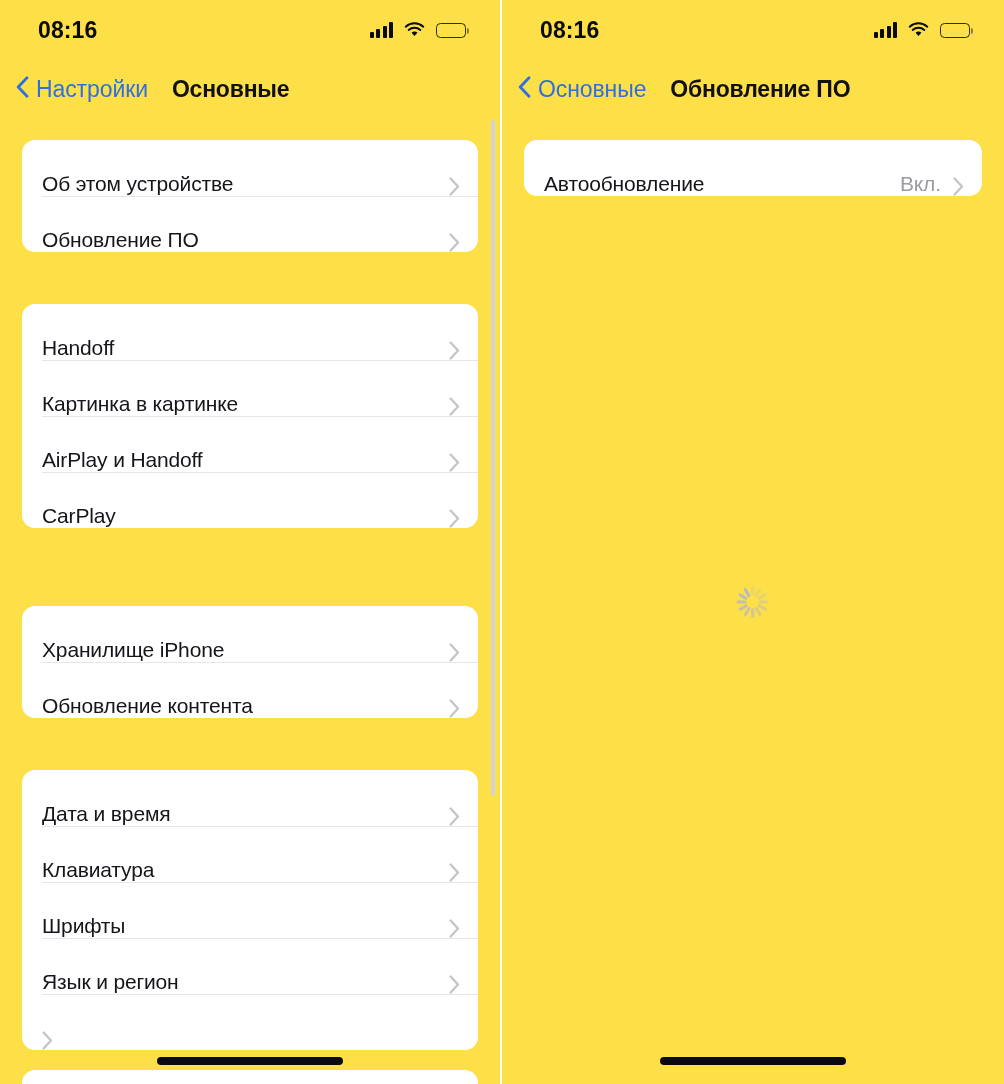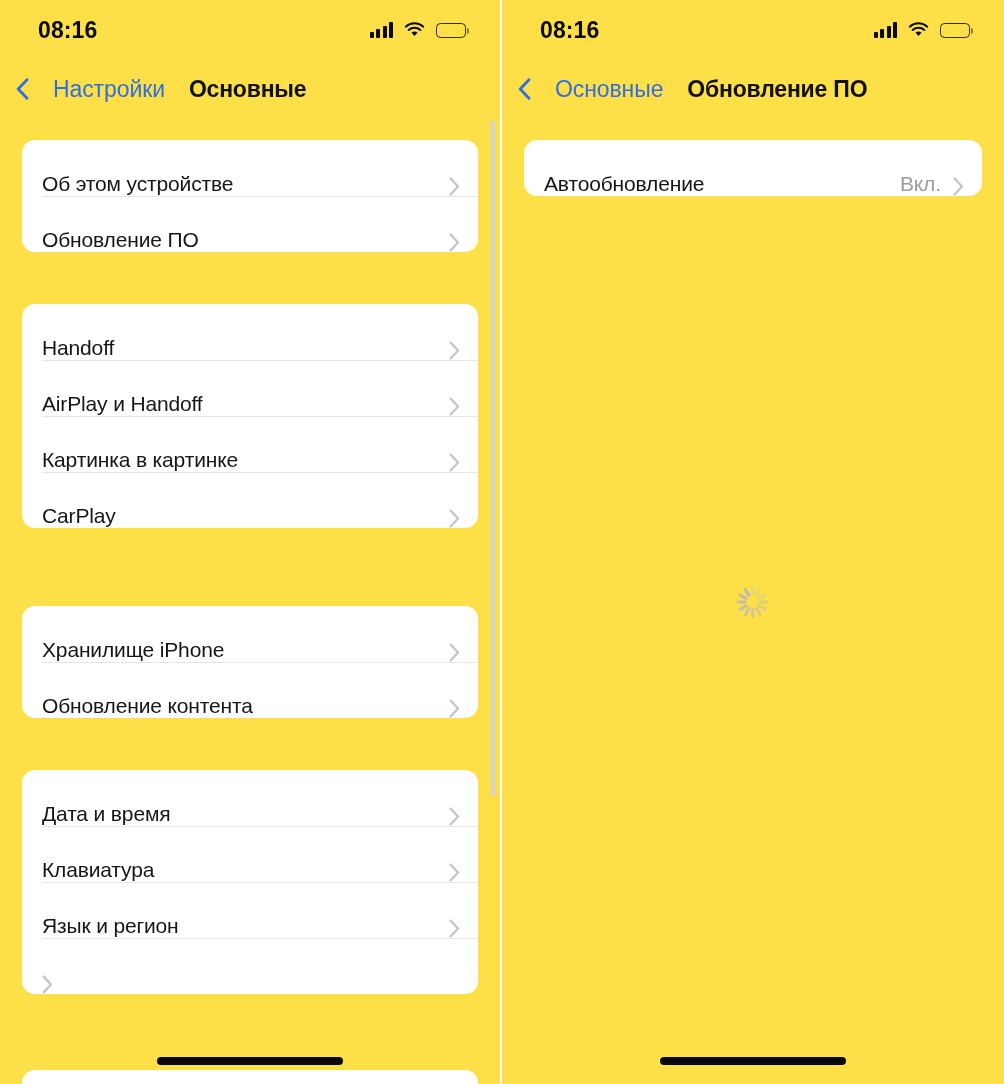--- a/index.html
+++ b/index.html
@@ -59,22 +59,22 @@
   .batt-fill { height:100%; background:#0b0b0c; border-radius:2.4px; }
 
   
   .navbar {
     height:58px;
     display:flex; align-items:center;
     padding-left:16px;
     position:relative;
   }
   .back {
-    display:flex; align-items:center;
-    gap:24px; cursor:pointer;
+    display:flex; 
+    gap:7px; cursor:pointer;
   }
   .back-chev { width:13px; height:22px; display:block; }
   .back-label {
     font-size:23px; color:#2f6fe0; letter-spacing:-0.1px;
   }
   .nav-title {
     font-size:23px; font-weight:700; color:#111114;
     letter-spacing:-0.2px;
     margin-left:24px;
   }
@@ -222,32 +222,32 @@
       </div>
 
       <div class="card" style="margin-top:52px">
         <div class="row">
           <span class="row-label">Handoff</span>
           <span class="chev"><svg viewBox="0 0 11 19" width="11" height="19">
                 <path d="M1.6 1.5 9 9.5l-7.4 8" stroke="#c4c4ca" stroke-width="2.3" fill="none" stroke-linecap="round" stroke-linejoin="round"></path>
               </svg></span>
         </div>
         <div class="row">
+          <span class="row-label">Картинка в картинке</span>
+          <span class="chev"><svg viewBox="0 0 11 19" width="11" height="19">
+                <path d="M1.6 1.5 9 9.5l-7.4 8" stroke="#c4c4ca" stroke-width="2.3" fill="none" stroke-linecap="round" stroke-linejoin="round"></path>
+              </svg></span>
+        </div>
+        <div class="row">
           <span class="row-label">AirPlay и Handoff</span>
           <span class="chev"><svg viewBox="0 0 11 19" width="11" height="19">
                 <path d="M1.6 1.5 9 9.5l-7.4 8" stroke="#c4c4ca" stroke-width="2.3" fill="none" stroke-linecap="round" stroke-linejoin="round"></path>
               </svg></span>
         </div>
         <div class="row">
-          <span class="row-label">Картинка в картинке</span>
-          <span class="chev"><svg viewBox="0 0 11 19" width="11" height="19">
-                <path d="M1.6 1.5 9 9.5l-7.4 8" stroke="#c4c4ca" stroke-width="2.3" fill="none" stroke-linecap="round" stroke-linejoin="round"></path>
-              </svg></span>
-        </div>
-        <div class="row">
           <span class="row-label">CarPlay</span>
           <span class="chev"><svg viewBox="0 0 11 19" width="11" height="19">
                 <path d="M1.6 1.5 9 9.5l-7.4 8" stroke="#c4c4ca" stroke-width="2.3" fill="none" stroke-linecap="round" stroke-linejoin="round"></path>
               </svg></span>
         </div>
       </div>
 
       <div class="card" style="margin-top:78px">
         <div class="row">
           <span class="row-label">Хранилище iPhone</span>
@@ -265,20 +265,26 @@
 
       <div class="card" style="margin-top:52px">
         <div class="row">
           <span class="row-label">Дата и время</span>
           <span class="chev"><svg viewBox="0 0 11 19" width="11" height="19">
                 <path d="M1.6 1.5 9 9.5l-7.4 8" stroke="#c4c4ca" stroke-width="2.3" fill="none" stroke-linecap="round" stroke-linejoin="round"></path>
               </svg></span>
         </div>
         <div class="row">
           <span class="row-label">Клавиатура</span>
+          <span class="chev"><svg viewBox="0 0 11 19" width="11" height="19">
+                <path d="M1.6 1.5 9 9.5l-7.4 8" stroke="#c4c4ca" stroke-width="2.3" fill="none" stroke-linecap="round" stroke-linejoin="round"></path>
+              </svg></span>
+        </div>
+        <div class="row">
+          <span class="row-label">Шрифты</span>
           <span class="chev"><svg viewBox="0 0 11 19" width="11" height="19">
                 <path d="M1.6 1.5 9 9.5l-7.4 8" stroke="#c4c4ca" stroke-width="2.3" fill="none" stroke-linecap="round" stroke-linejoin="round"></path>
               </svg></span>
         </div>
         <div class="row">
           <span class="row-label">Язык и регион</span>
           <span class="chev"><svg viewBox="0 0 11 19" width="11" height="19">
                 <path d="M1.6 1.5 9 9.5l-7.4 8" stroke="#c4c4ca" stroke-width="2.3" fill="none" stroke-linecap="round" stroke-linejoin="round"></path>
               </svg></span>
         </div>

